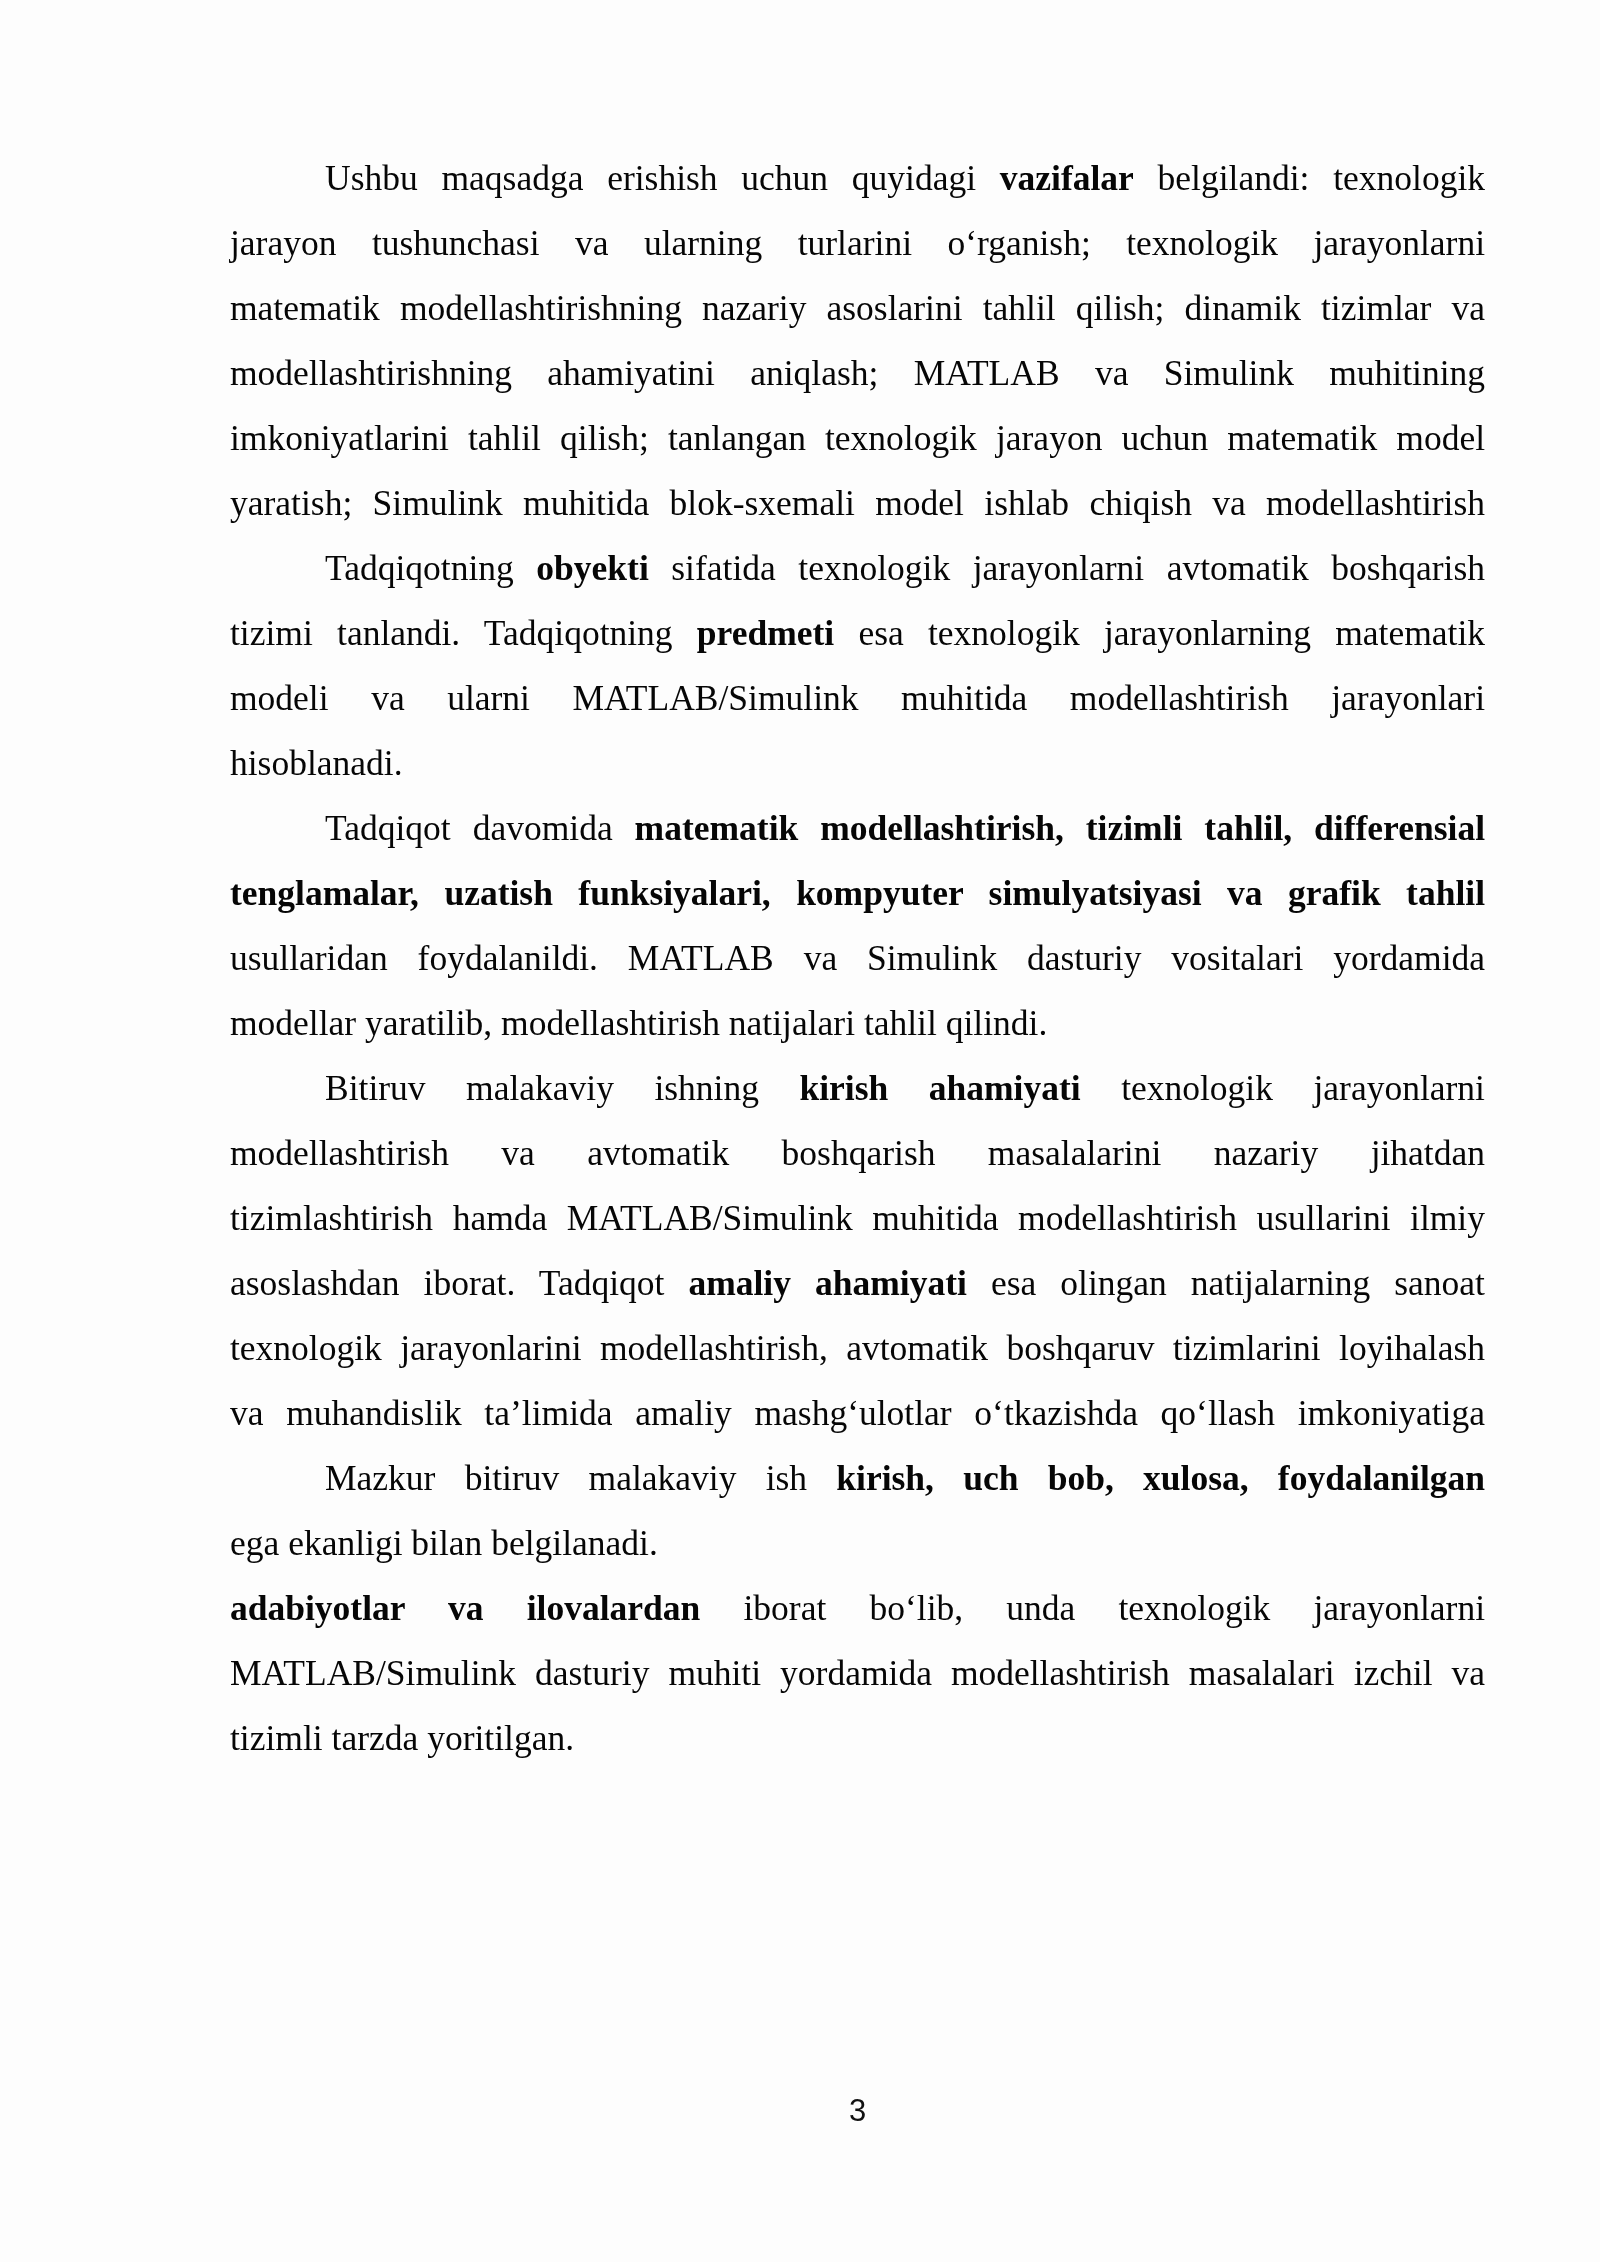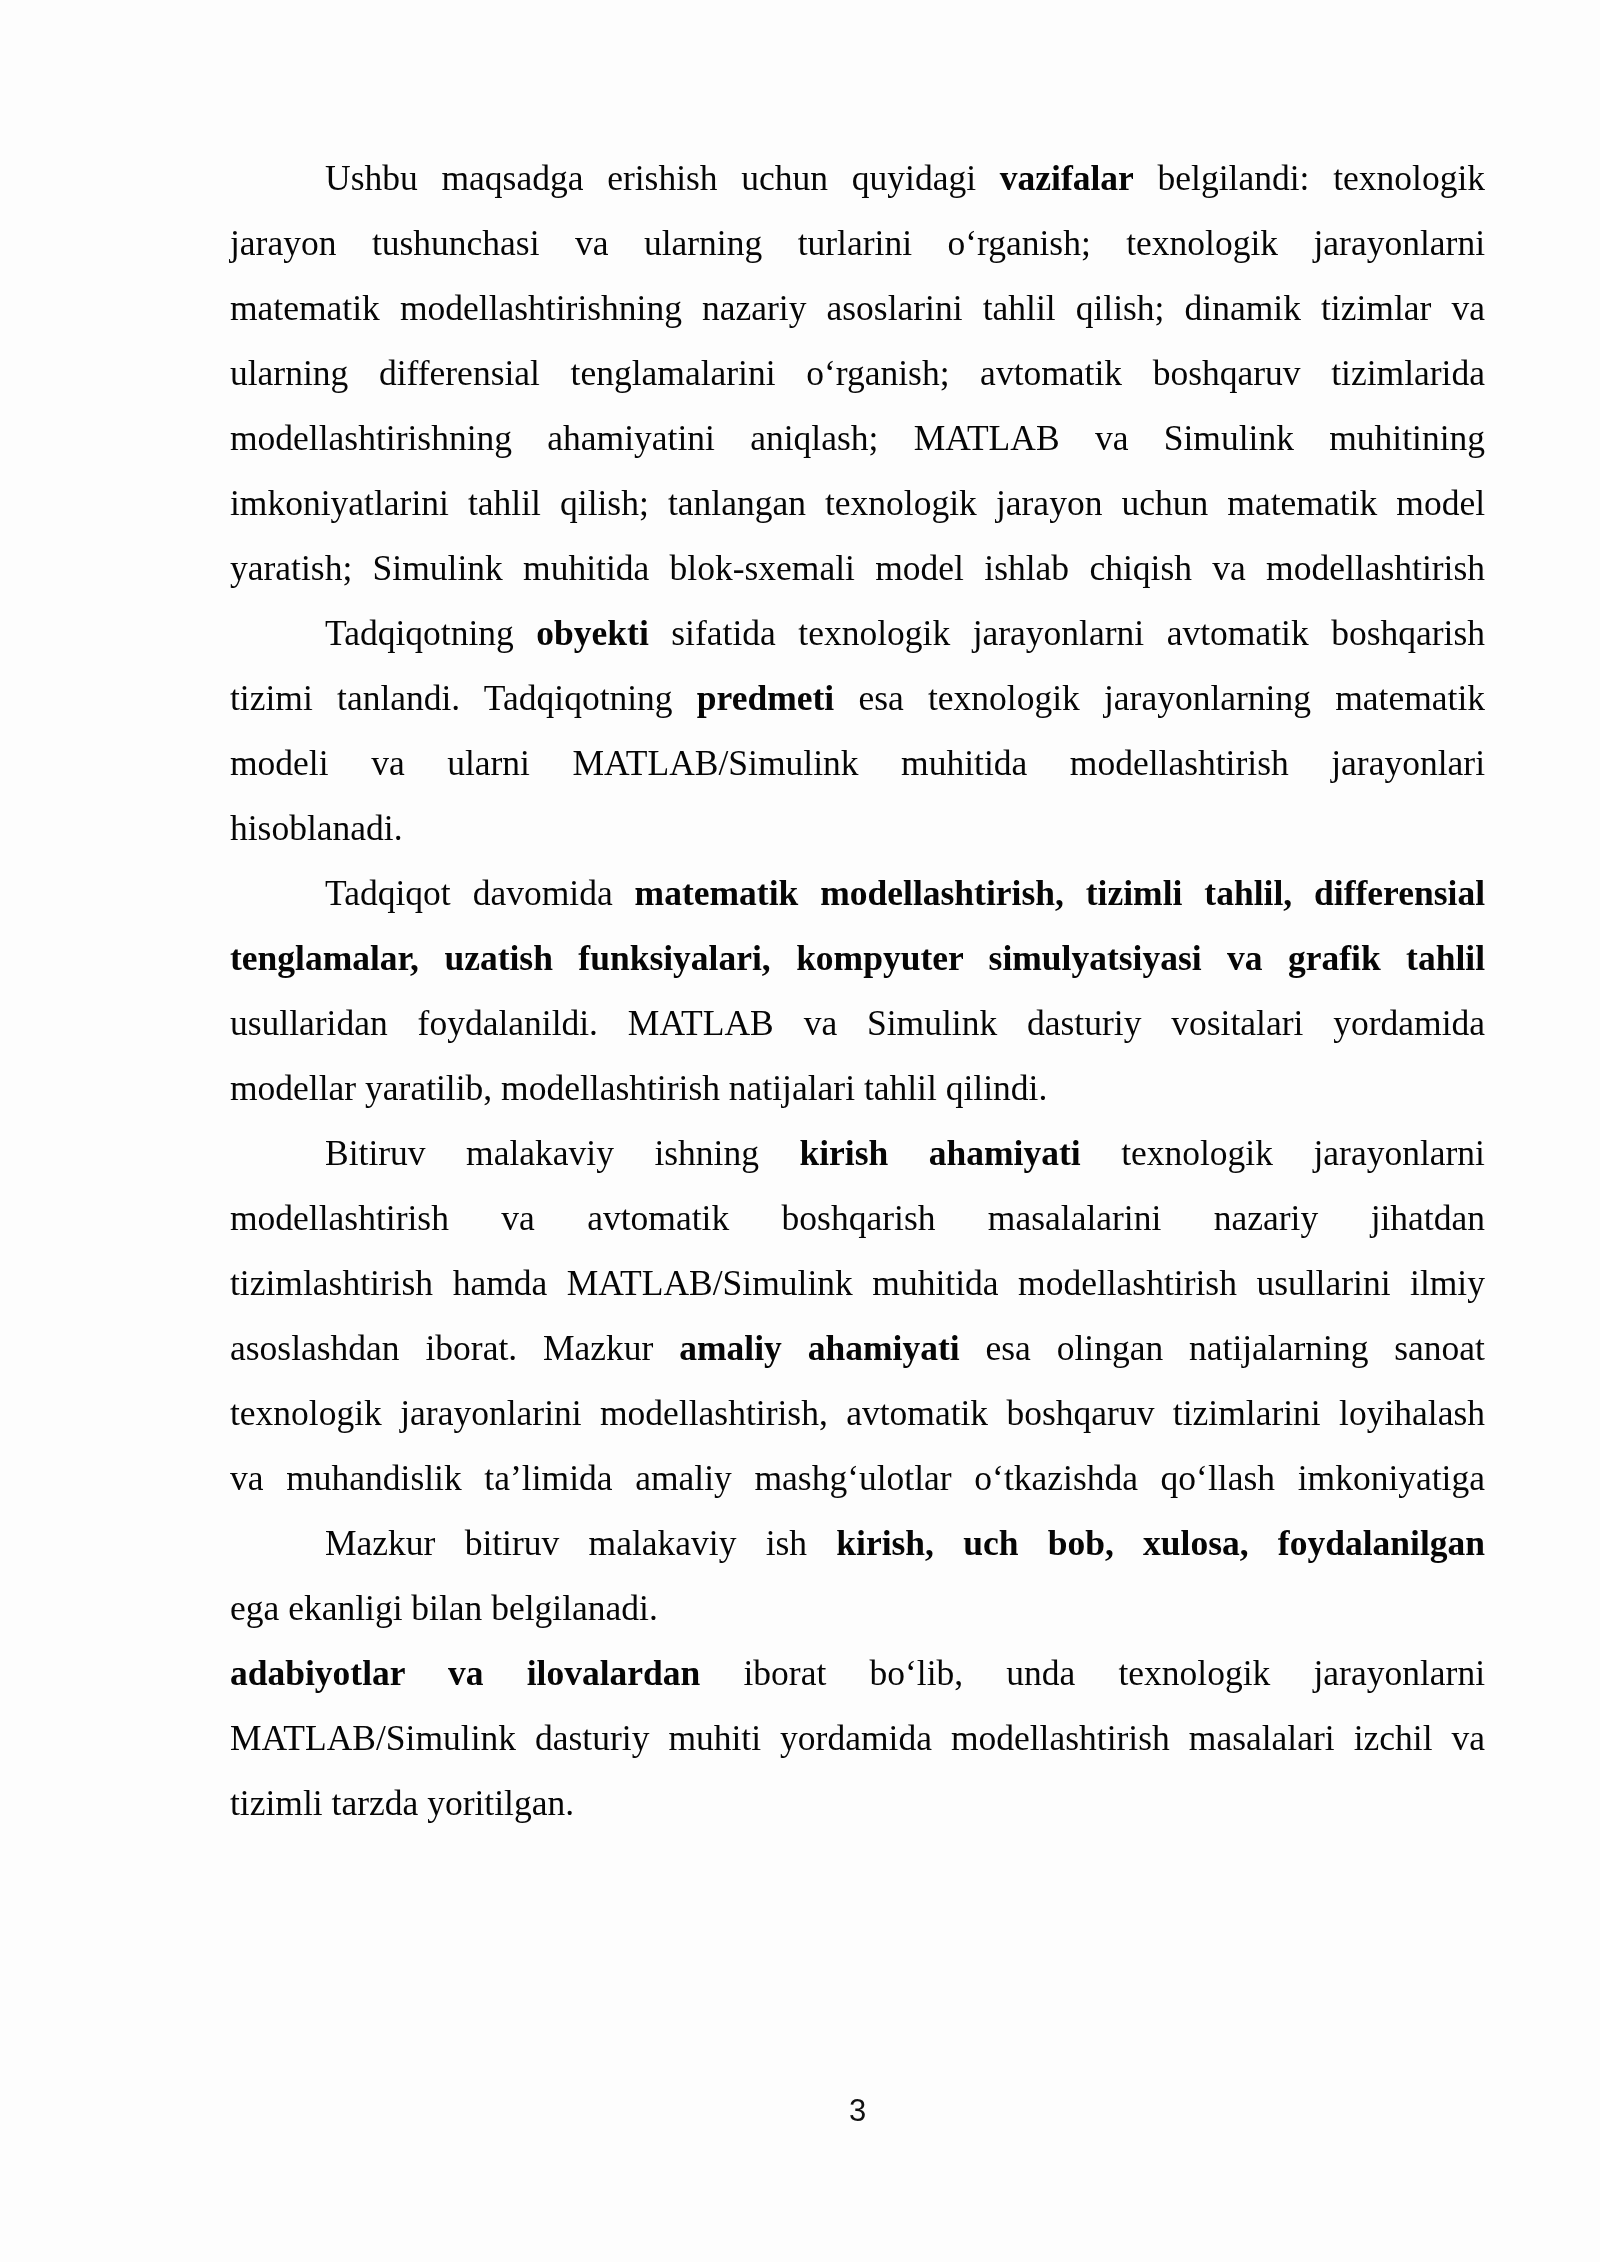--- a/index.html
+++ b/index.html
@@ -57,36 +57,35 @@
   }
 </style>
 </head>
 <body>
 
 <div class="page">
   <div class="content">
       <div class="line indent"><span>Ushbu maqsadga erishish uchun quyidagi </span><b>vazifalar</b><span> belgilandi: texnologik</span></div>
       <div class="line"><span>jarayon tushunchasi va ularning turlarini o‘rganish; texnologik jarayonlarni</span></div>
       <div class="line"><span>matematik modellashtirishning nazariy asoslarini tahlil qilish; dinamik tizimlar va</span></div>
-      <div class="line"><span>ularning differensial tenglamalarini o‘rganish; avtomatik boshqaruv tizimlarida</span></div>
       <div class="line"><span>modellashtirishning ahamiyatini aniqlash; MATLAB va Simulink muhitining</span></div>
       <div class="line"><span>imkoniyatlarini tahlil qilish; tanlangan texnologik jarayon uchun matematik model</span></div>
       <div class="line"><span>yaratish; Simulink muhitida blok-sxemali model ishlab chiqish va modellashtirish</span></div>
       <div class="line indent"><span>Tadqiqotning </span><b>obyekti</b><span> sifatida texnologik jarayonlarni avtomatik boshqarish</span></div>
       <div class="line"><span>tizimi tanlandi. Tadqiqotning </span><b>predmeti</b><span> esa texnologik jarayonlarning matematik</span></div>
       <div class="line"><span>modeli va ularni MATLAB/Simulink muhitida modellashtirish jarayonlari</span></div>
       <div class="line pl"><span>hisoblanadi.</span></div>
       <div class="line indent"><span>Tadqiqot davomida </span><b>matematik modellashtirish, tizimli tahlil, differensial</b></div>
       <div class="line"><b>tenglamalar, uzatish funksiyalari, kompyuter simulyatsiyasi va grafik tahlil</b></div>
       <div class="line"><span>usullaridan foydalanildi. MATLAB va Simulink dasturiy vositalari yordamida</span></div>
       <div class="line pl"><span>modellar yaratilib, modellashtirish natijalari tahlil qilindi.</span></div>
       <div class="line indent"><span>Bitiruv malakaviy ishning </span><b>kirish ahamiyati</b><span> texnologik jarayonlarni</span></div>
       <div class="line"><span>modellashtirish va avtomatik boshqarish masalalarini nazariy jihatdan</span></div>
       <div class="line"><span>tizimlashtirish hamda MATLAB/Simulink muhitida modellashtirish usullarini ilmiy</span></div>
-      <div class="line"><span>asoslashdan iborat. Mazkur </span><b>amaliy ahamiyati</b><span> esa olingan natijalarning sanoat</span></div>
+      <div class="line"><span>asoslashdan iborat. Tadqiqot </span><b>amaliy ahamiyati</b><span> esa olingan natijalarning sanoat</span></div>
       <div class="line"><span>texnologik jarayonlarini modellashtirish, avtomatik boshqaruv tizimlarini loyihalash</span></div>
       <div class="line"><span>va muhandislik ta’limida amaliy mashg‘ulotlar o‘tkazishda qo‘llash imkoniyatiga</span></div>
       <div class="line indent"><span>Mazkur bitiruv malakaviy ish </span><b>kirish, uch bob, xulosa, foydalanilgan</b></div>
       <div class="line pl"><span>ega ekanligi bilan belgilanadi.</span></div>
       <div class="line"><b>adabiyotlar va ilovalardan</b><span> iborat bo‘lib, unda texnologik jarayonlarni</span></div>
       <div class="line"><span>MATLAB/Simulink dasturiy muhiti yordamida modellashtirish masalalari izchil va</span></div>
       <div class="line pl"><span>tizimli tarzda yoritilgan.</span></div>
     </div>
   <div class="footer">3</div>
 </div>

